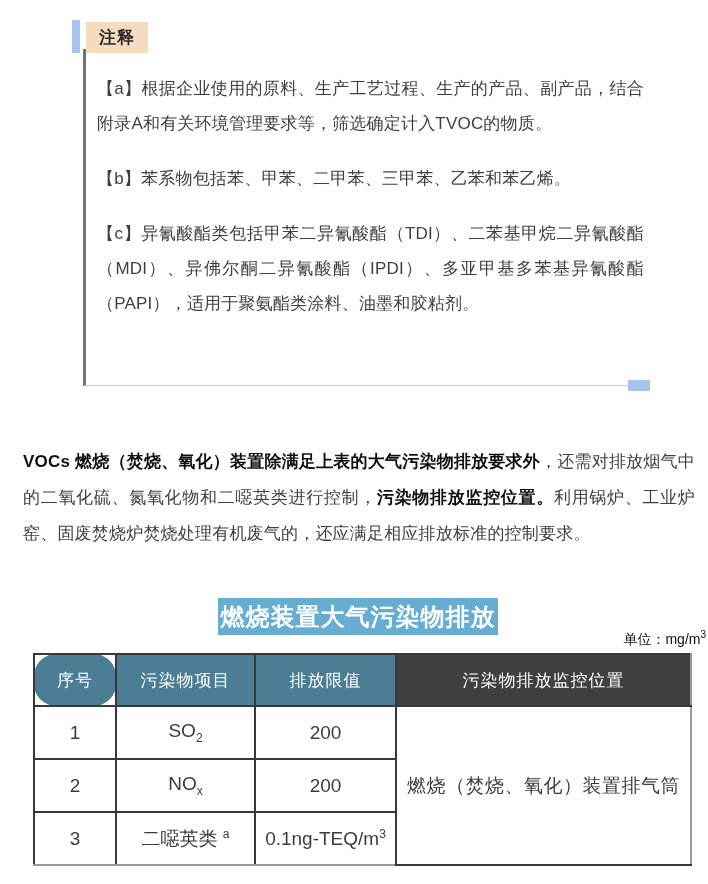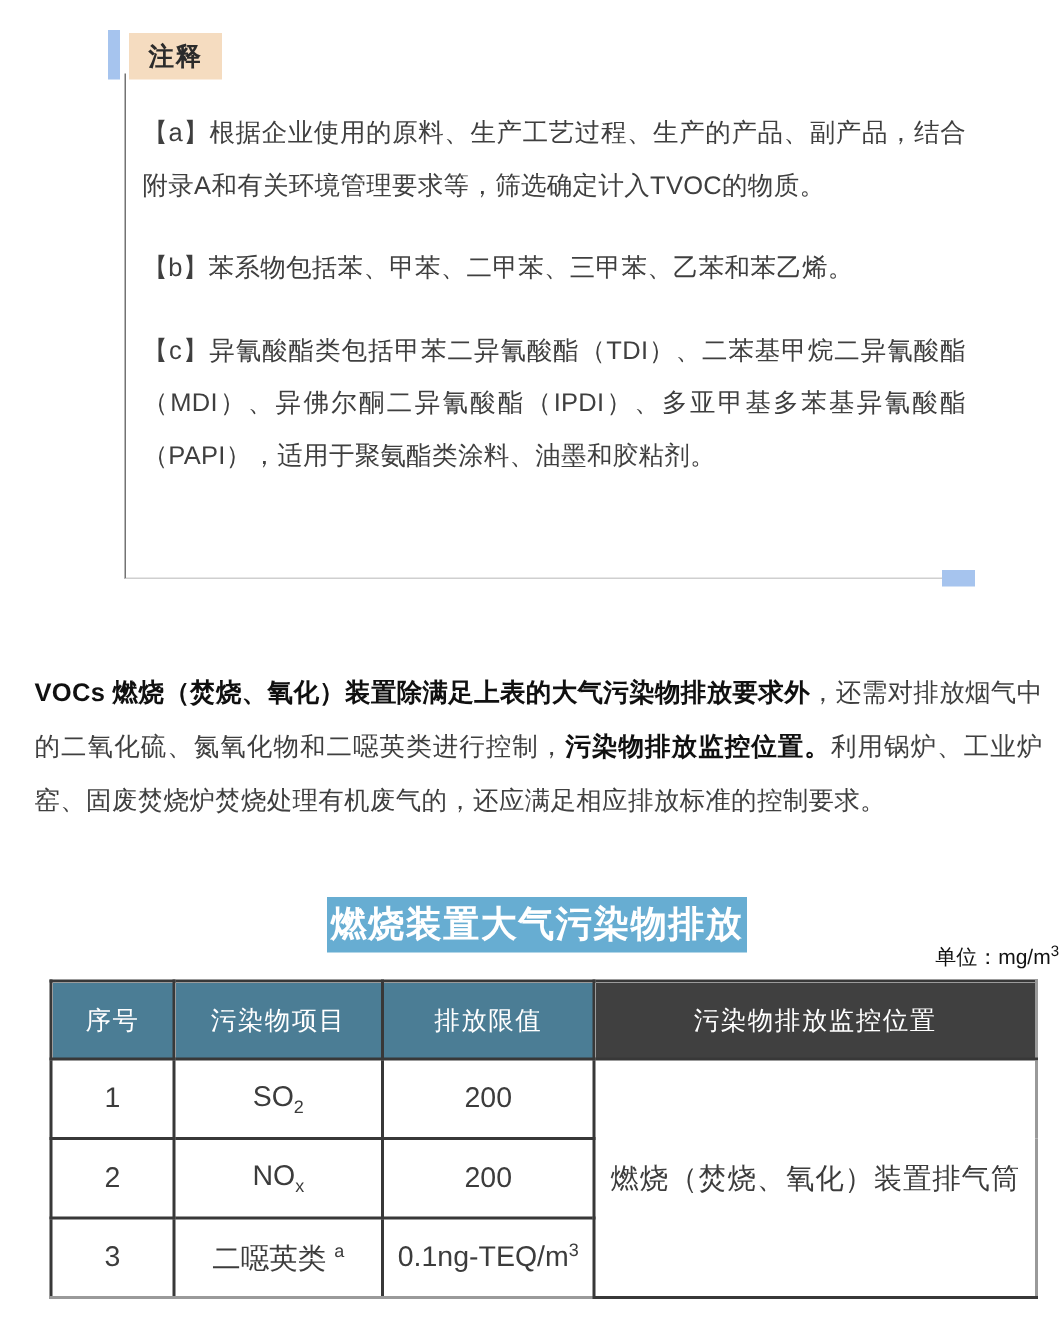--- a/index.html
+++ b/index.html
@@ -12,21 +12,21 @@
   .accent-bar{
     position:absolute;left:72px;top:20px;width:8px;height:33px;
   }
   .note-label{
     position:absolute;left:86px;top:22px;z-index:2;
     padding:4px 13px;font-size:17px;font-weight:700;color:#2b2b2b;
     letter-spacing:1px;
   }
   .note-box{
     position:absolute;left:83px;top:49px;width:567px;height:337px;
-    border-left:1px solid #737373;border-bottom:1px solid #cfcfcf;
+    border-left:3px solid #737373;border-bottom:1px solid #cfcfcf;
     padding:22px 6px 0 11px;box-sizing:border-box;
   }
   .note-box p{
     margin:0 0 20px 0;font-size:17px;line-height:35px;color:#3f3f3f;
     text-align:justify;letter-spacing:0.2px;
   }
   .corner-chip{
     position:absolute;right:0;bottom:-6px;width:22px;height:11px;
   }
   
@@ -90,21 +90,21 @@
 
 <table class="limits">
   <colgroup>
     <col class="col-no">
       <col class="col-pollutant">
       <col class="col-limit">
       <col class="col-monitor">
   </colgroup>
   <tbody>
       <tr>
-    <th style="background: rgb(75, 125, 149);">序号</th>
+    <th style="background: rgb(75, 125, 149); border-radius: 22px;">序号</th>
     <th style="background: rgb(75, 125, 149);">污染物项目</th>
     <th style="background: rgb(75, 125, 149);">排放限值</th>
     <th class="edge-r" style="background: #404040;">污染物排放监控位置</th>
   </tr>
   <tr>
     <td>1</td>
     <td><span>SO</span><sub>2</sub></td>
     <td>200</td>
     <td class="monitor-cell edge-r" rowspan="3">燃烧（焚烧、氧化）装置排气筒</td>
   </tr>

